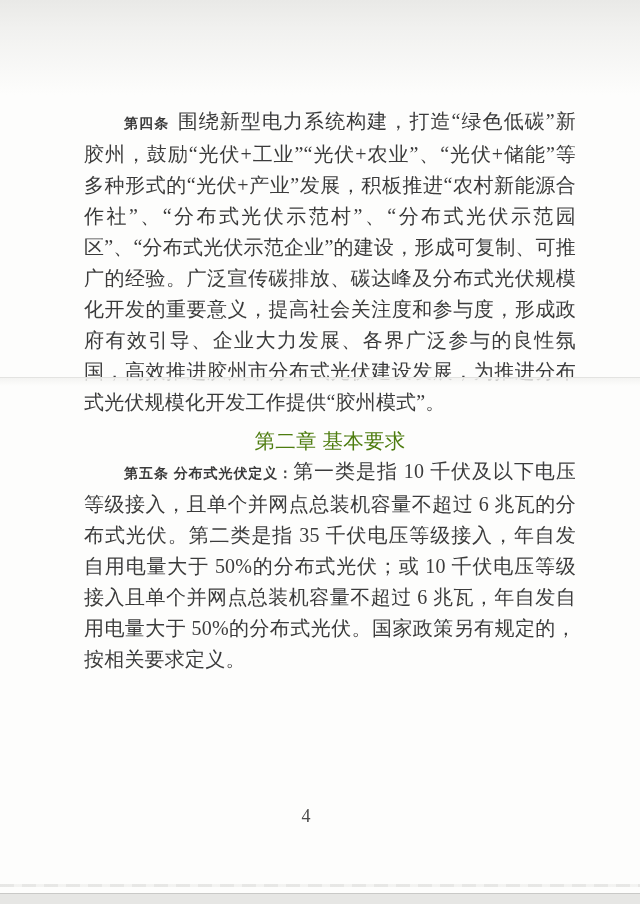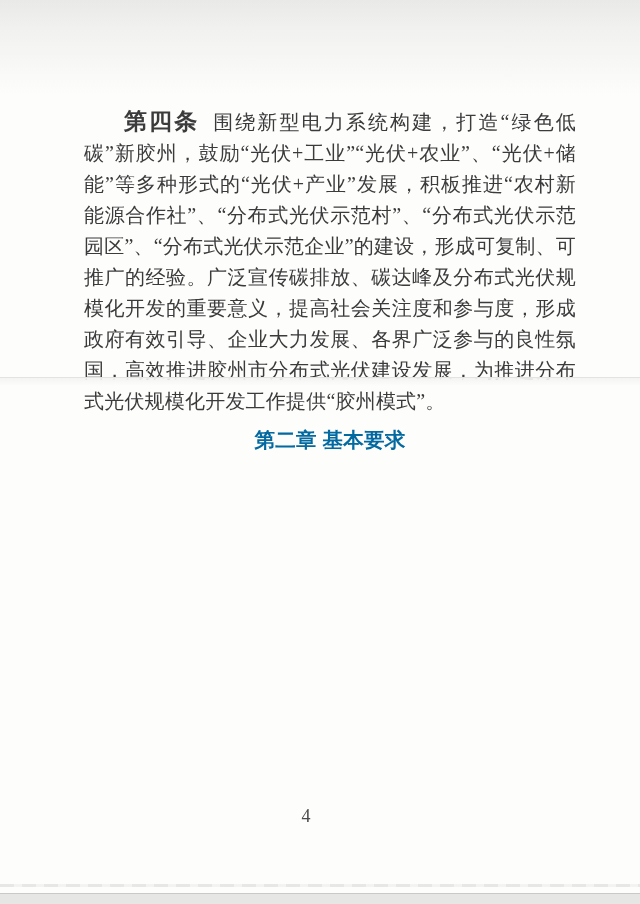--- a/index.html
+++ b/index.html
@@ -44,50 +44,51 @@
     position: absolute; left: 84px; top: 106px; width: 492px;
     font-size: 20px; line-height: 31px;
     text-align: justify;
     text-justify: inter-ideograph;
     letter-spacing: 0.2px;
   }
   .para { margin: 0; text-indent: 2em; }
   .lead {
     font-weight: 700;
     font-family: "Liberation Sans", "DejaVu Sans", sans-serif;
-    font-size: 23px;
+    font-size: 14px;
   }
   .lead-gap { margin-right: 0.6em; }
   .chapter-heading {
     margin: 7px 0 0 0;
     text-align: center; text-indent: 0;
-    font-weight: 700;
+    font-weight: 400;
     font-family: "Liberation Sans", "DejaVu Sans", sans-serif;
     font-size: 20.5px; line-height: 31px;
-    color: #0369a1;
+    color: #4d7c0f;
   }
   .page-number {
     position: absolute; left: 0; top: 806px; width: 612px;
     text-align: center;
     font-size: 18px; color: #4a4a4a;
   }
 </style>
 </head>
 <body>
 
 <div class="page">
 
   <div class="scan-shade-top"></div>
 
   <div class="textblock">
 
     <p class="para"><span class="lead lead-gap">第四条</span><span>围绕新型电力系统构建，打造“绿色低碳”新胶州，鼓励“光伏+工业”“光伏+农业”、“光伏+储能”等多种形式的“光伏+产业”发展，积板推进“农村新能源合作社”、“分布式光伏示范村”、“分布式光伏示范园区”、“分布式光伏示范企业”的建设，形成可复制、可推广的经验。广泛宣传碳排放、碳达峰及分布式光伏规模化开发的重要意义，提高社会关注度和参与度，形成政府有效引导、企业大力发展、各界广泛参与的良性氛国，高效推进胶州市分布式光伏建设发展，为推进分布式光伏规模化开发工作提供“胶州模式”。</span></p>
 
     <h2 class="chapter-heading">第二章 基本要求</h2>
 
+    <p class="para"><span class="lead">第五条 分布式光伏定义：</span><span>第一类是指 10 千伏及以下电压等级接入，且单个并网点总装机容量不超过 6 兆瓦的分布式光伏。第二类是指 35 千伏电压等级接入，年自发自用电量大于 50%的分布式光伏；或 10 千伏电压等级接入且单个并网点总装机容量不超过 6 兆瓦，年自发自用电量大于 50%的分布式光伏。国家政策另有规定的，按相关要求定义。</span></p>
 
 
   </div>
 
   <div class="page-number">4</div>
 
   <div class="scan-seam"></div>
   <div class="scan-speckle-line"></div>
   <div class="scan-shade-bottom"></div>
 

